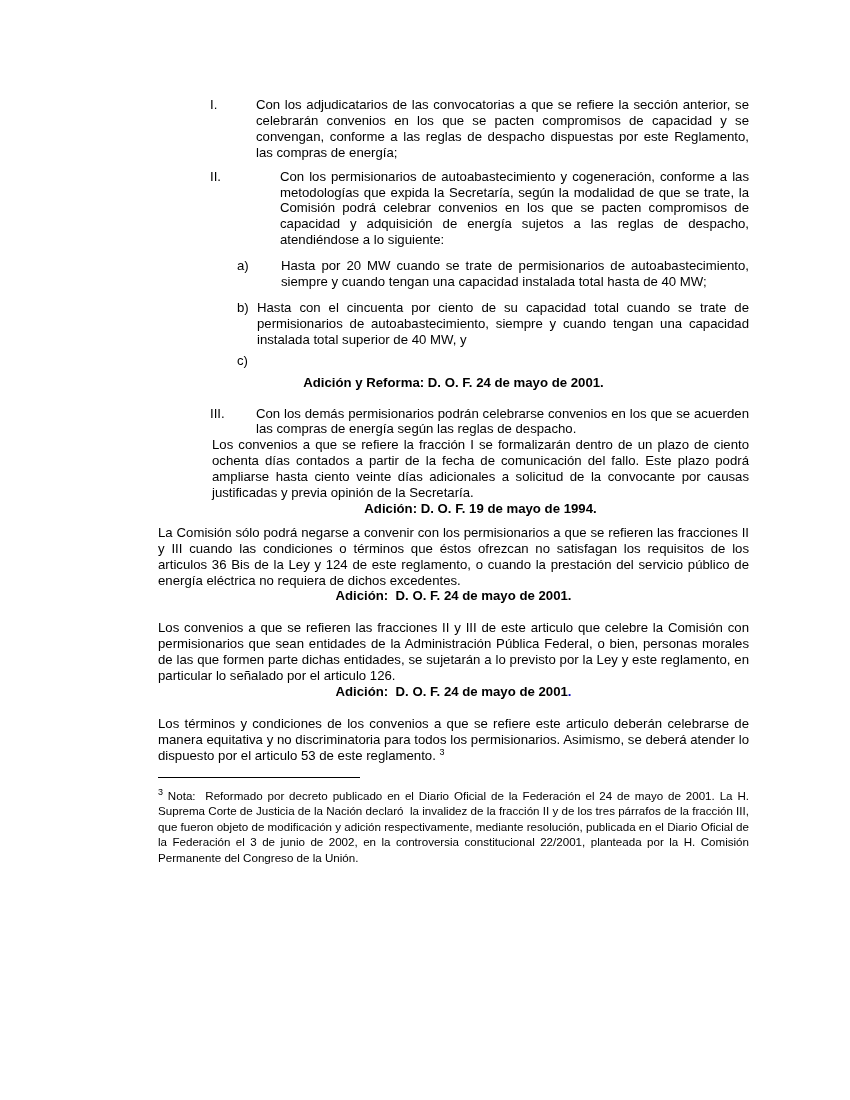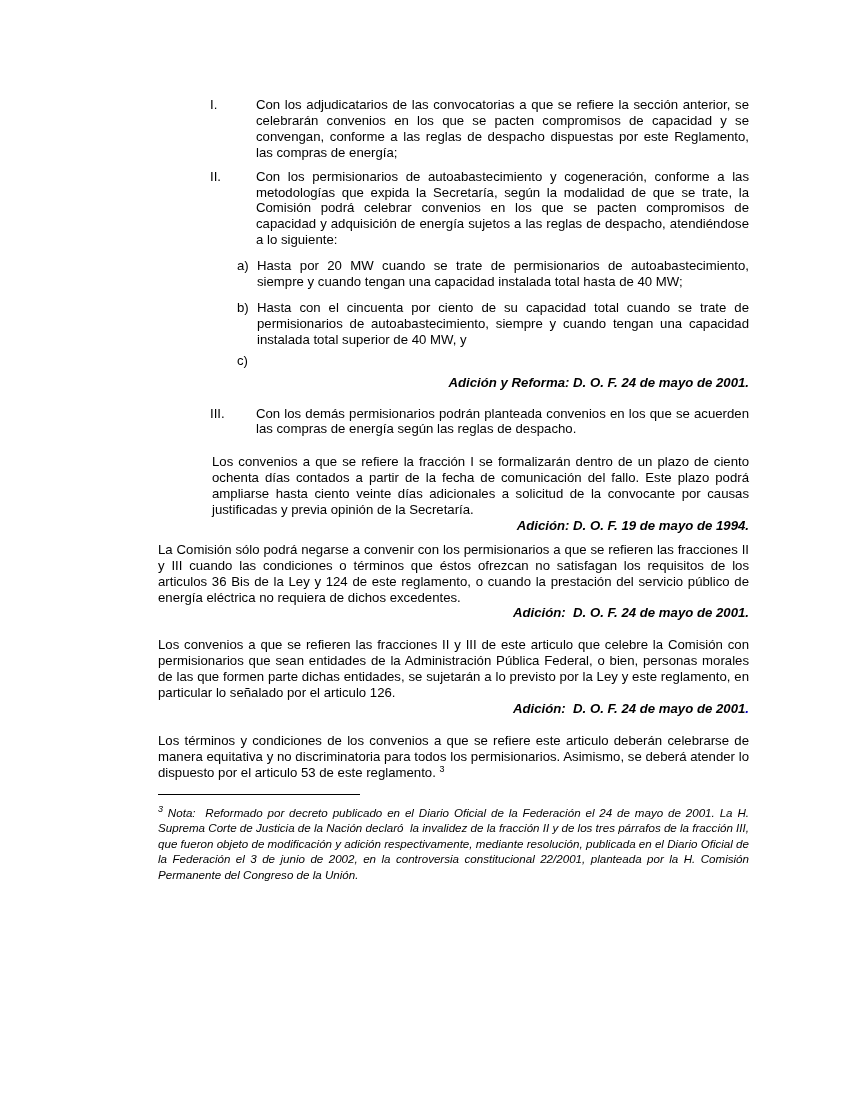--- a/index.html
+++ b/index.html
@@ -29,50 +29,48 @@
     display: flex;
   }
   .row .body { flex: 1; text-align: justify; }
   .roman { padding-left: 52px; }
   .roman .marker { width: 46px; flex-shrink: 0; text-align: left; }
   .letter { padding-left: 79px; }
   .letter .marker { width: 20px; flex-shrink: 0; text-align: left; }
   .indent-para { margin-left: 54px; }
   .bold-note {
     font-weight: bold;
-    text-align: right;
+    text-align: center;
     white-space: pre-wrap;
-    font-style: italic;
   }
   .mb5  { margin-bottom: 5px; }
   .mb6  { margin-bottom: 6px; }
   .mb8  { margin-bottom: 8px; }
-  .mb10 { margin-bottom: 10px; }
+  .mb10 { margin-bottom: 10px; gap: 24px; }
   .mb15 { margin-bottom: 15px; }
   .mb16 { margin-bottom: 16px; }
-  .mb17 { margin-bottom: 17px; }
+  .mb17 { }
   sup.fn-ref {
     font-size: 9px;
     line-height: 0;
     vertical-align: super;
   }
   .blue-period { color: #0000bf; font-weight: bold; }
   .footnote-rule {
     margin-top: 13px;
     width: 202px;
     border-top: 1px solid #000000;
     height: 0;
   }
   .footnote {
     margin-top: 10px;
     font-size: 11.6px;
     line-height: 15.5px;
     text-align: justify;
     white-space: pre-wrap;
-    font-style: italic;
   }
 </style>
 </head>
 <body>
 
 <div class="page">
   <div class="content">
 
     <div class="row roman mb8">
       <span class="marker">I.</span>
@@ -95,21 +93,21 @@
     </div>
 
     <div class="row letter mb6">
       <span class="marker">c)</span>
     </div>
 
     <div class="bold-note mb15">Adición y Reforma: D. O. F. 24 de mayo de 2001.</div>
 
     <div class="row roman mb17">
       <span class="marker">III.</span>
-      <span class="body">Con los demás permisionarios podrán planteada convenios en los que se acuerden las compras de energía según las reglas de despacho.</span>
+      <span class="body">Con los demás permisionarios podrán celebrarse convenios en los que se acuerden las compras de energía según las reglas de despacho.</span>
     </div>
 
     <div class="indent-para">Los convenios a que se refiere la fracción I se formalizarán dentro de un plazo de ciento ochenta días contados a partir de la fecha de comunicación del fallo. Este plazo podrá ampliarse hasta ciento veinte días adicionales a solicitud de la convocante por causas justificadas y previa opinión de la Secretaría.</div>
     <div class="indent-para bold-note mb8">Adición: D. O. F. 19 de mayo de 1994.</div>
 
 
     <div>La Comisión sólo podrá negarse a convenir con los permisionarios a que se refieren las fracciones II y III cuando las condiciones o términos que éstos ofrezcan no satisfagan los requisitos de los articulos 36 Bis de la Ley y 124 de este reglamento, o cuando la prestación del servicio público de energía eléctrica no requiera de dichos excedentes.</div>
     <div class="bold-note mb16">Adición:  D. O. F. 24 de mayo de 2001.</div>
 
     <div>Los convenios a que se refieren las fracciones II y III de este articulo que celebre la Comisión con permisionarios que sean entidades de la Administración Pública Federal, o bien, personas morales de las que formen parte dichas entidades, se sujetarán a lo previsto por la Ley y este reglamento, en particular lo señalado por el articulo 126.</div>

